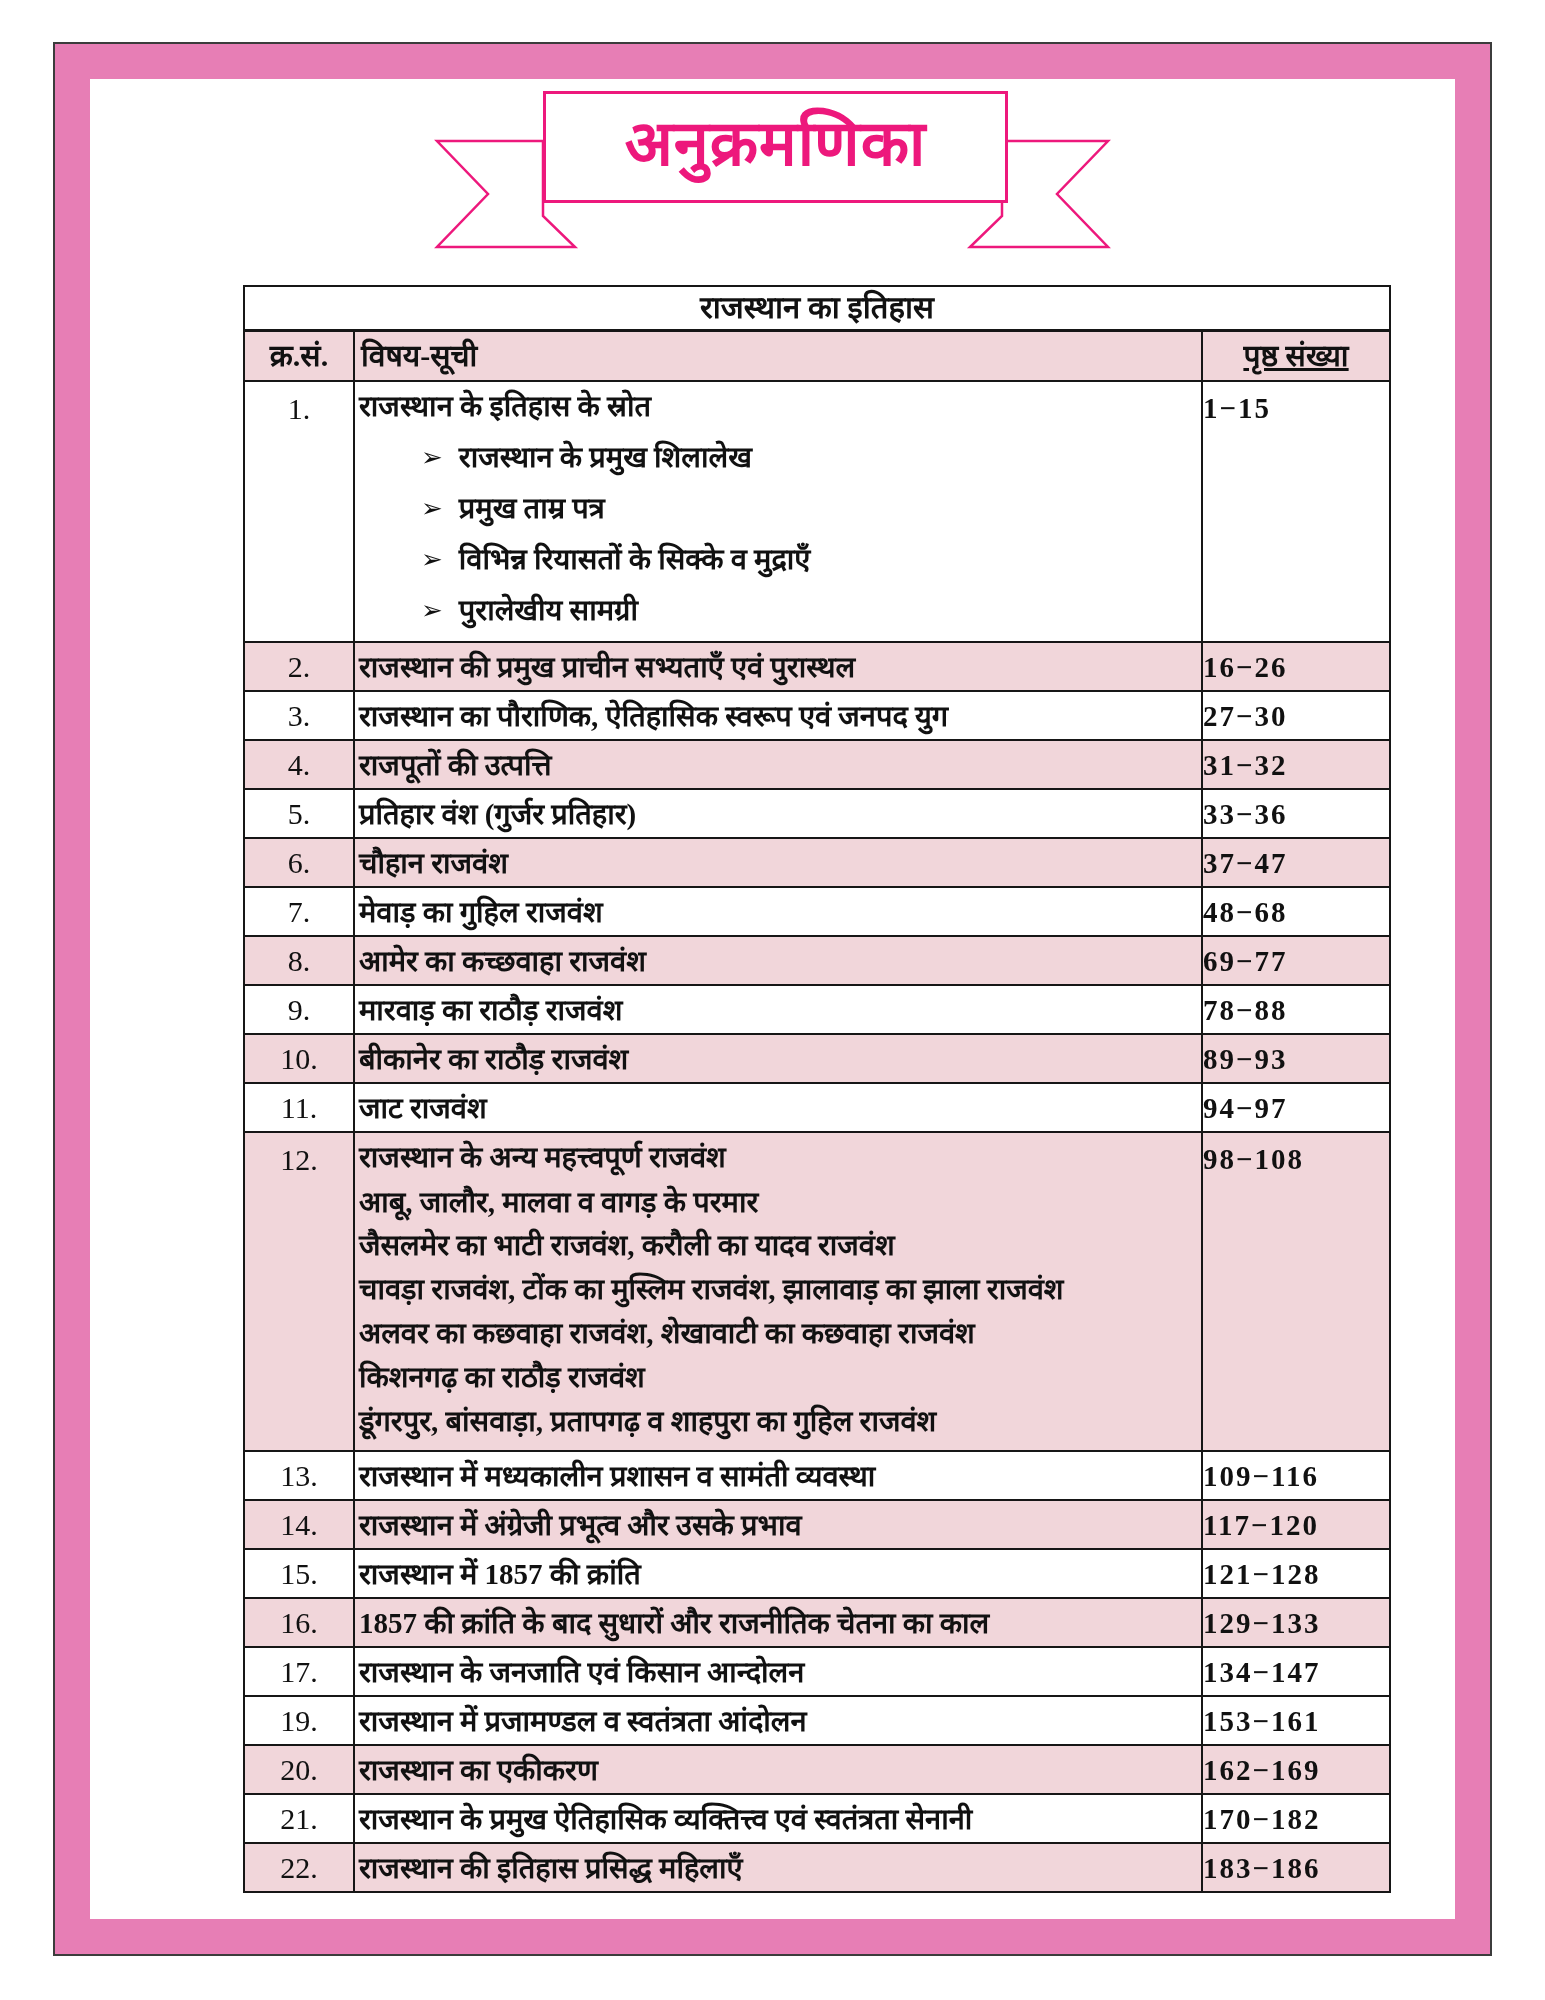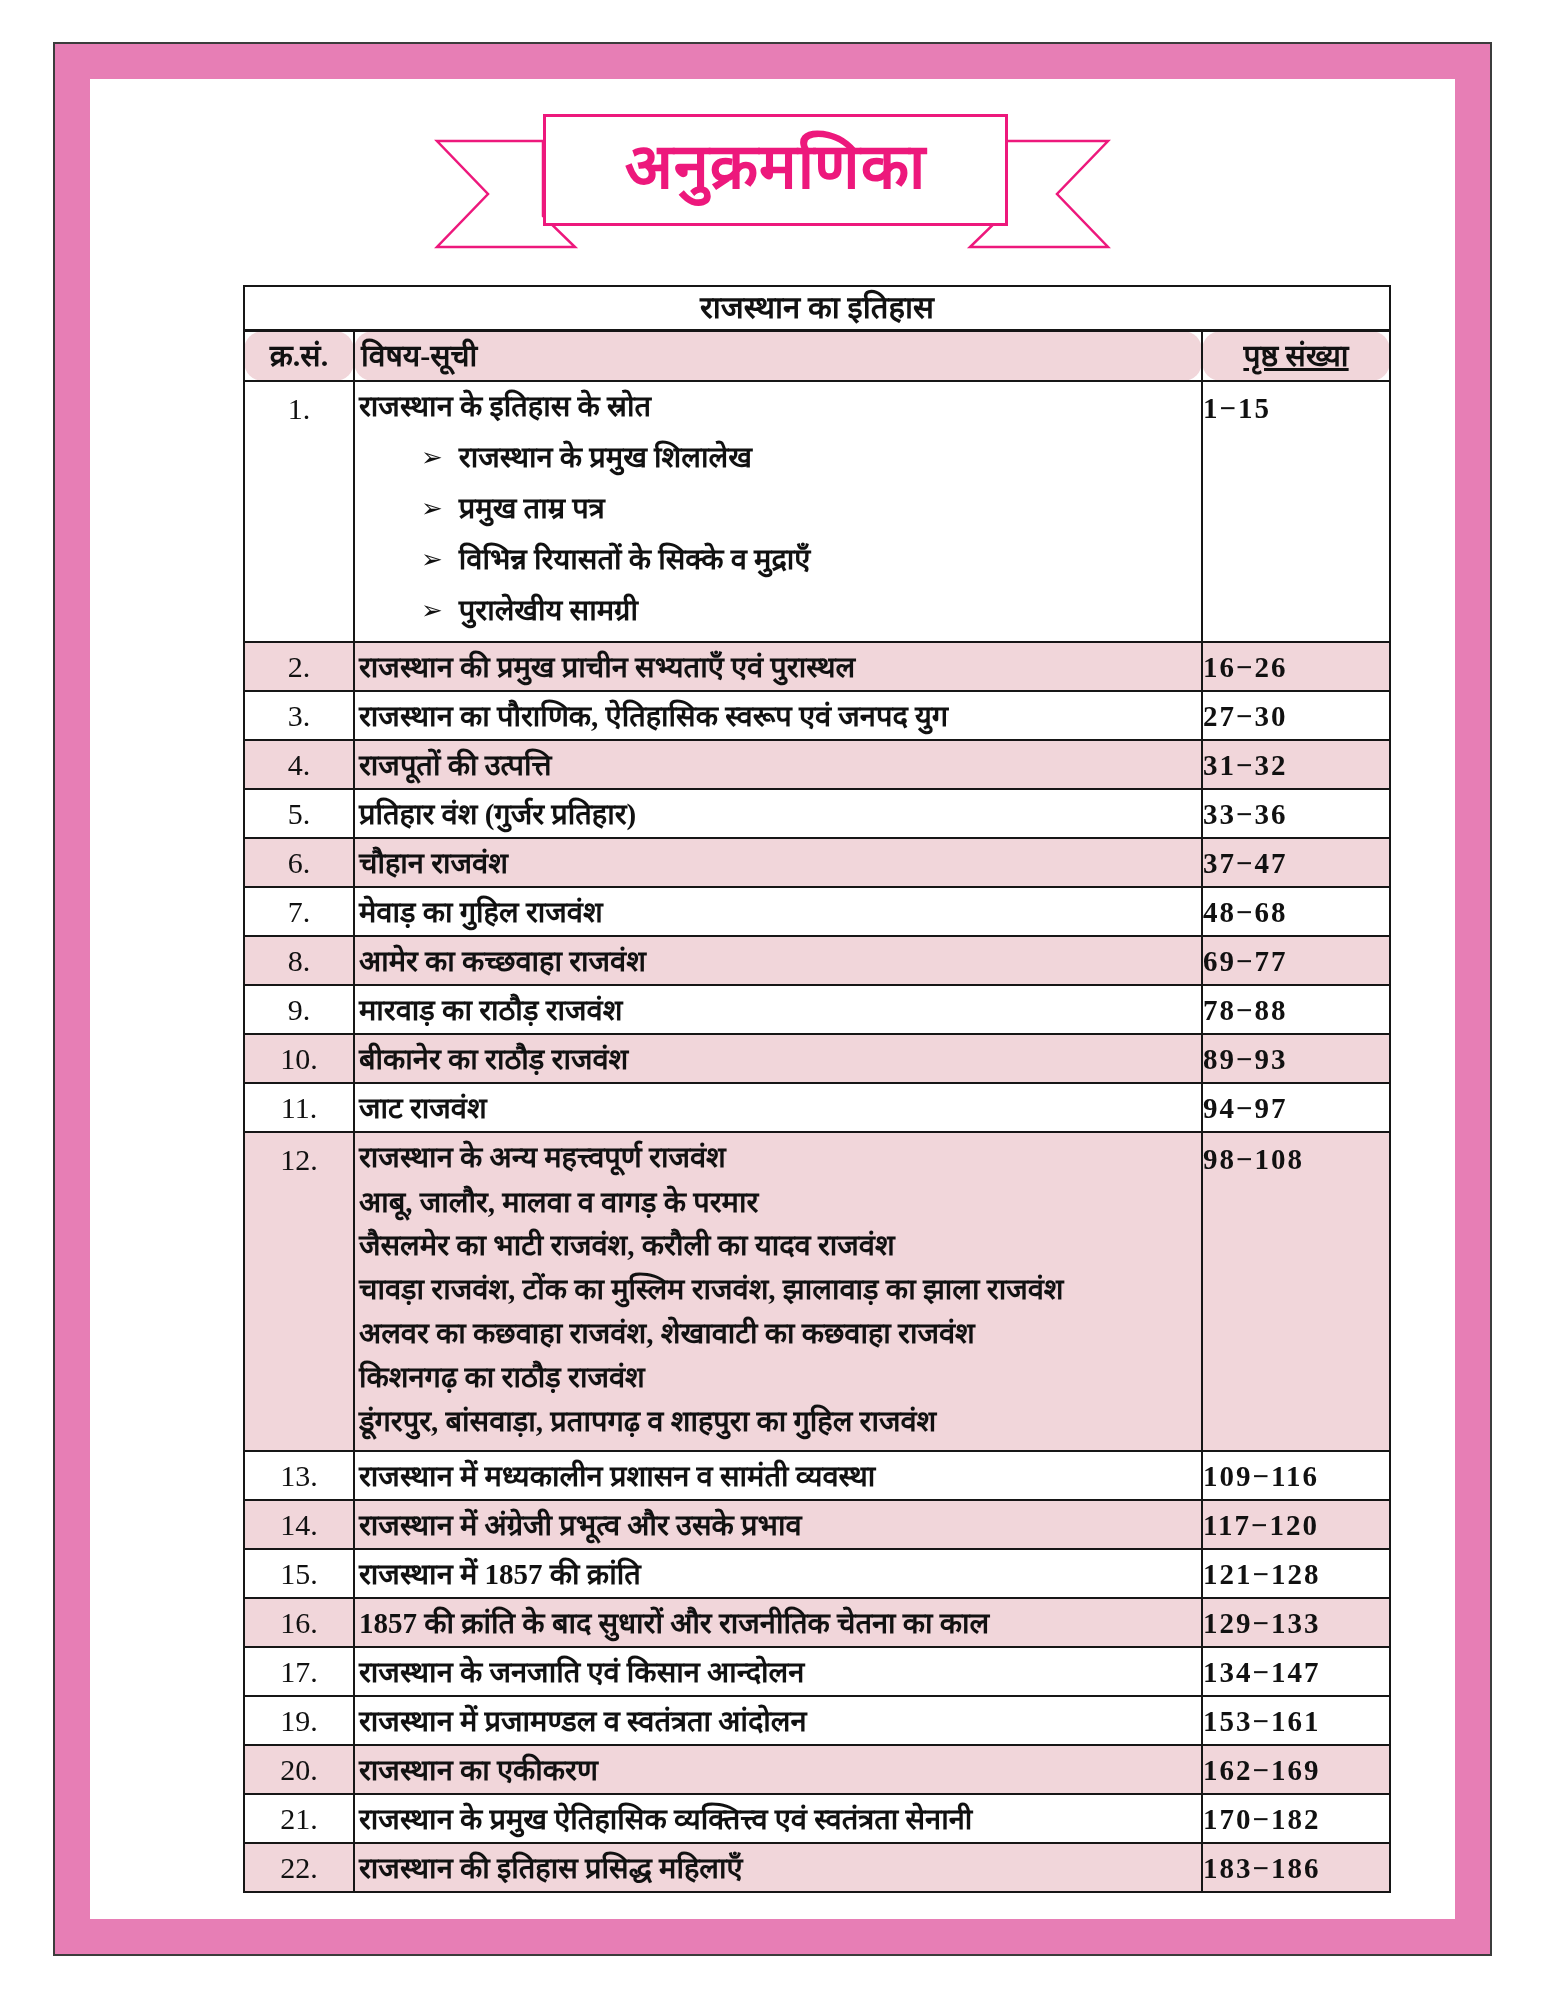--- a/index.html
+++ b/index.html
@@ -10,21 +10,21 @@
   
   .frame{
     position:absolute;left:55px;top:44px;width:1365px;height:1840px;
     border:35px solid var(--frame-pink,#e77eb5);
     outline:2px solid #3c3c3c;
     background:transparent;
   }
   
   .banner-svg{position:absolute;left:420px;top:95px;width:700px;height:170px;z-index:1;}
   .banner-box{
-    position:absolute;left:543px;top:114px;width:459px;height:106px;z-index:2;
+    position:absolute;left:543px;top:91px;width:459px;height:106px;z-index:2;
     background:#ffffff;border:3px solid var(--accent-pink,#ed187c);
     display:flex;align-items:center;justify-content:center;
   }
   .banner-title{
     font-size:63px;font-weight:bold;color:var(--accent-pink,#ed187c);
     letter-spacing:1px;line-height:1;padding-bottom:6px;
   }
   
   .toc{
     position:absolute;left:207px;top:285px;z-index:2;
@@ -34,21 +34,21 @@
   .toc col.c-sub{width:848px;}
   .toc col.c-pg{width:188px;}
   .toc td,.toc th{
     border:2.5px solid #161616;padding:0;vertical-align:middle;
     font-size:29px;line-height:1.25;
   }
   .toc .caption-cell{
     height:42px;text-align:center;font-weight:bold;font-size:31px;border-bottom-width:3px;
   }
   .toc tr.head th{
-    background:var(--row-pink,#f1d6da);height:48px;font-size:30px;font-weight:bold;text-align:left;border-radius:19px;
+    background:var(--row-pink,#f1d6da);height:48px;font-size:30px;font-weight:bold;text-align:left;
   }
   .toc tr.head th.no{ text-align:center;}
   .toc tr.head th.pg{ text-align:center;text-decoration:underline;}
   .toc th.sub{padding-left:6px;}
   .toc td.no{
     text-align:center;font-size:30px;font-weight:normal;
   }
   .toc td.pg{
     text-align:left;font-weight:bold;letter-spacing:2px;
   }

